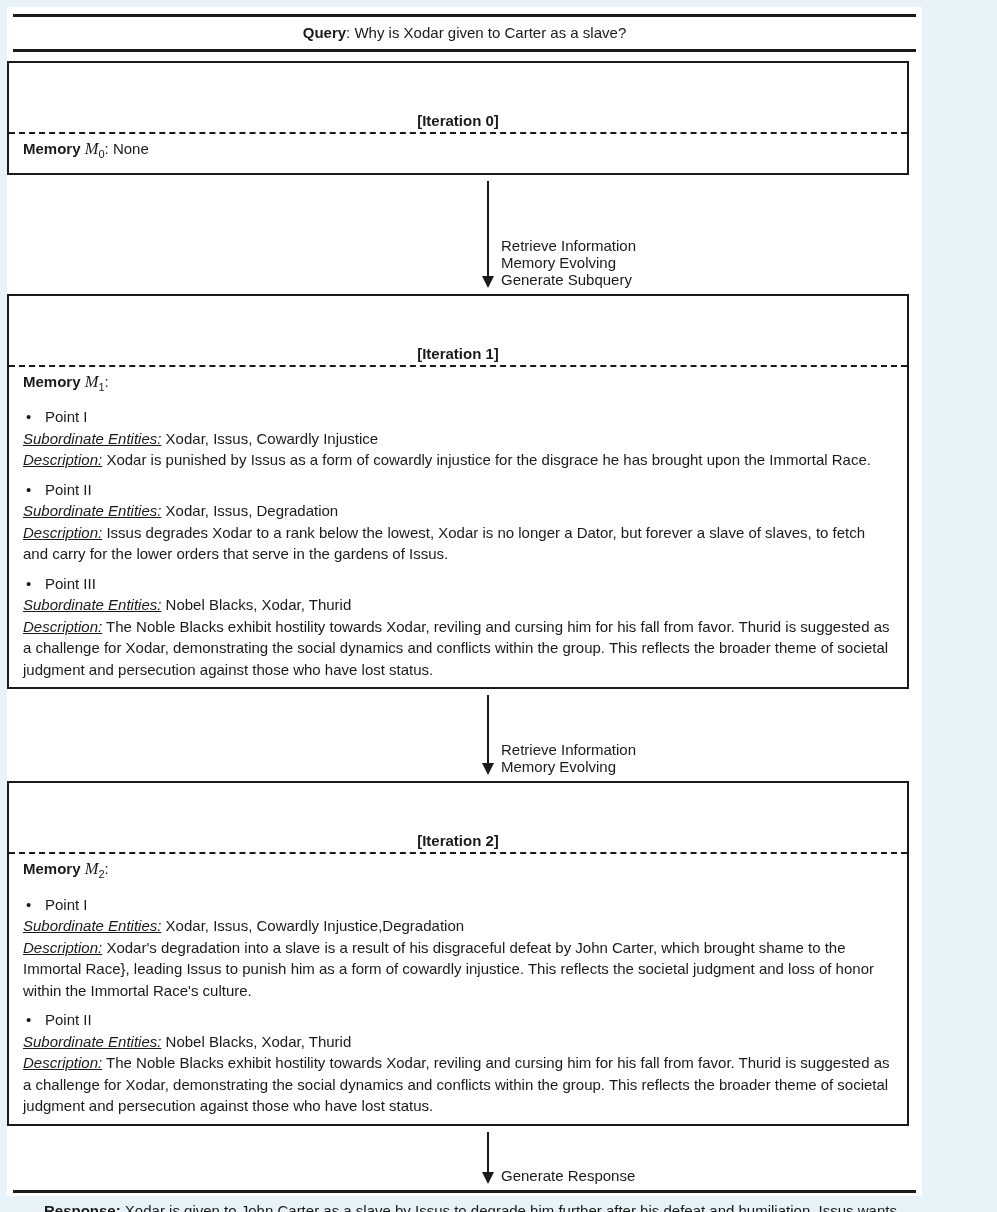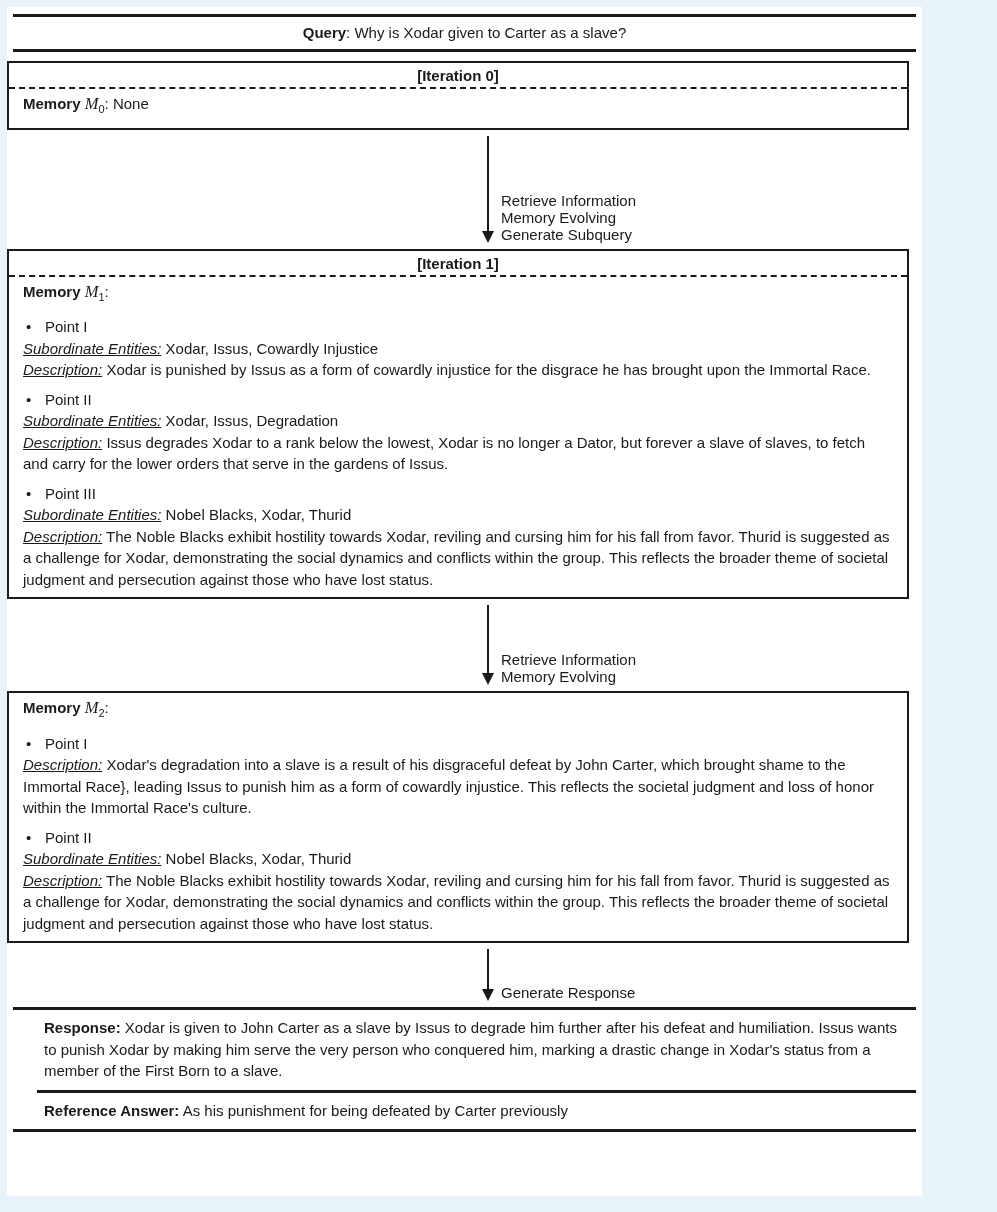--- a/index.html
+++ b/index.html
@@ -18,20 +18,21 @@
     font-size:15px;
   }
   .b { font-weight:bold; }
 
   
   .iter-box { border:2px solid #1a1a1a; margin:0 13px 0 0; background:#fff; }
   .iter-title {
     text-align:center; font-weight:bold; font-size:15px;
     padding:4px 0 3px 0;
     border-bottom:2px dashed #1a1a1a;
+    margin-top:45px;
   }
   .iter-body { padding:4px 14px 7px 14px; font-size:15px; line-height:21.5px; }
   .math-m { font-family:"Liberation Serif", serif; font-style:italic; font-size:16.5px; }
   .math-m + sub { font-size:11px; }
   .point { margin-top:8px; }
   .point ~ .point { }
   .bullet { display:inline-block; width:22px; padding-left:3px; }
   .u-lbl { font-style:italic; text-decoration:underline; }
 
   
@@ -103,25 +104,27 @@
 
     <div class="arrow-row arrow-2">
       <div class="arrow-stem"></div>
       <div class="arrow-labels">
         <div>Retrieve Information</div>
         <div>Memory Evolving</div>
       </div>
     </div>
 
     <div class="iter-box">
+      <div class="iter-title">[Iteration 2]</div>
       <div class="iter-body">
         <div class="memory-line"><span class="b">Memory </span><span class="math-m">M</span><sub>2</sub><span>:</span></div>
 
         <div class="point">
           <div class="point-head"><span class="bullet">•</span><span>Point I</span></div>
+          <div class="point-line"><span class="u-lbl">Subordinate Entities:</span> <span>Xodar, Issus, Cowardly Injustice,Degradation</span></div>
           <div class="point-line"><span class="u-lbl">Description:</span> <span>Xodar's degradation into a slave is a result of his disgraceful defeat by John Carter, which brought shame to the Immortal Race}, leading Issus to punish him as a form of cowardly injustice. This reflects the societal judgment and loss of honor within the Immortal Race's culture.</span></div>
         </div>
 
         <div class="point">
           <div class="point-head"><span class="bullet">•</span><span>Point II</span></div>
           <div class="point-line"><span class="u-lbl">Subordinate Entities:</span> <span>Nobel Blacks, Xodar, Thurid</span></div>
           <div class="point-line"><span class="u-lbl">Description:</span> <span>The Noble Blacks exhibit hostility towards Xodar, reviling and cursing him for his fall from favor. Thurid is suggested as a challenge for Xodar, demonstrating the social dynamics and conflicts within the group. This reflects the broader theme of societal judgment and persecution against those who have lost status.</span></div>
         </div>
       </div>
     </div>

